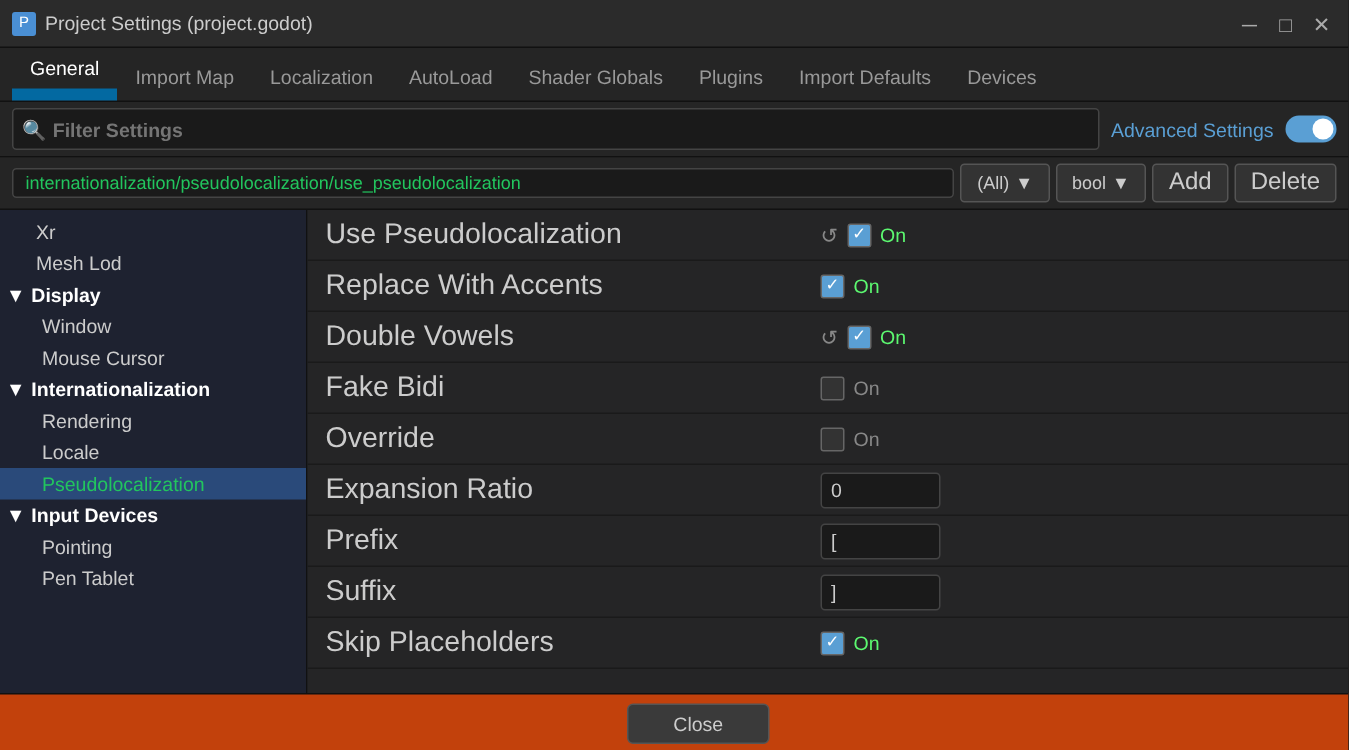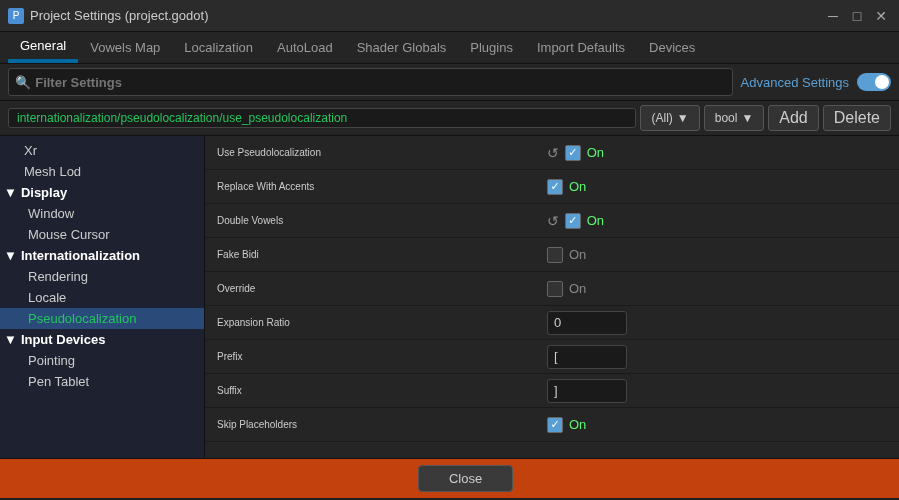--- a/index.html
+++ b/index.html
@@ -55,21 +55,21 @@
     .tab {
       padding: 6px 12px;
       cursor: pointer;
       font-size: 13px;
       color: #999;
       border-bottom: 2px solid transparent;
       white-space: nowrap;
     }
     .tab.active {
       color: #fff;
-      border-bottom: 4px solid #0369a1;
+      border-bottom: 8px solid #0369a1;
     }
 
     
     .filter-bar {
       background: #252525;
       display: flex;
       align-items: center;
       padding: 4px 8px;
       border-bottom: 1px solid #111;
       gap: 8px;
@@ -188,21 +188,21 @@
 
     .settings-row {
       display: flex;
       align-items: center;
       border-bottom: 1px solid #1a1a1a;
       min-height: 34px;
       padding: 4px 12px;
     }
     .settings-label {
       flex: 1;
-      font-size: 10px;
+      font-size: 19px;
       color: #ccc;
     }
     .settings-value {
       display: flex;
       align-items: center;
       gap: 6px;
       min-width: 340px;
       justify-content: flex-start;
     }
 
@@ -277,21 +277,21 @@
   </div>
   <div class="title-bar-controls">
     <button class="title-btn">─</button>
     <button class="title-btn">□</button>
     <button class="title-btn">✕</button>
   </div>
 </div>
 
 <div class="tabs">
   <div class="tab active">General</div>
-  <div class="tab">Vowels Map</div>
+  <div class="tab">Import Map</div>
   <div class="tab">Localization</div>
   <div class="tab">AutoLoad</div>
   <div class="tab">Shader Globals</div>
   <div class="tab">Plugins</div>
   <div class="tab">Import Defaults</div>
   <div class="tab">Devices</div>
 </div>
 
 <div class="filter-bar">
   <div class="filter-input-wrap">

